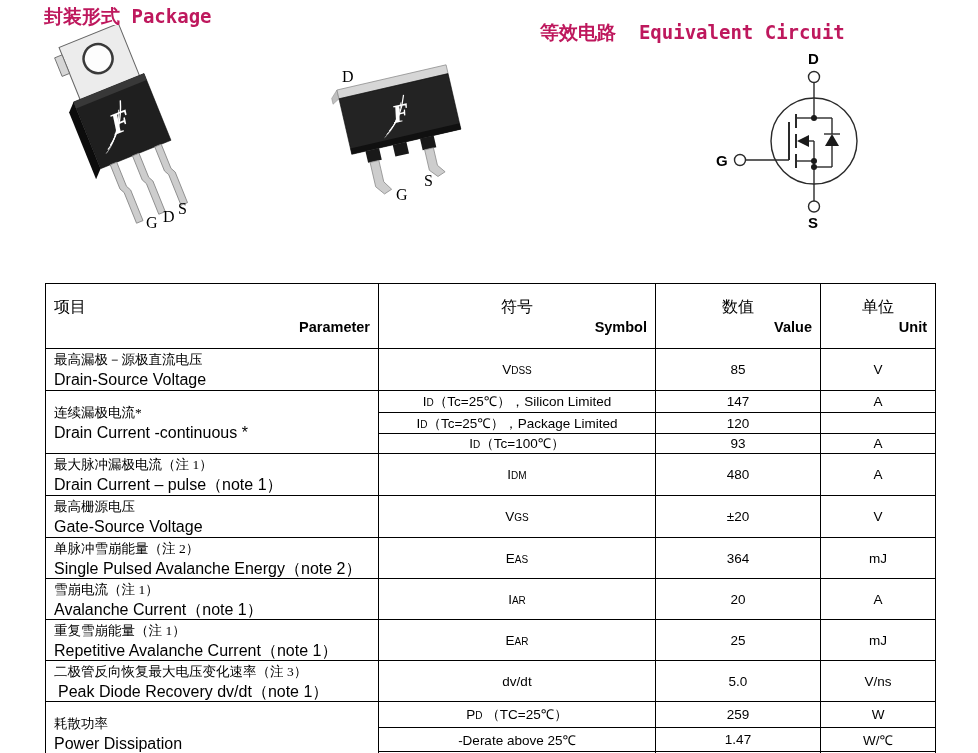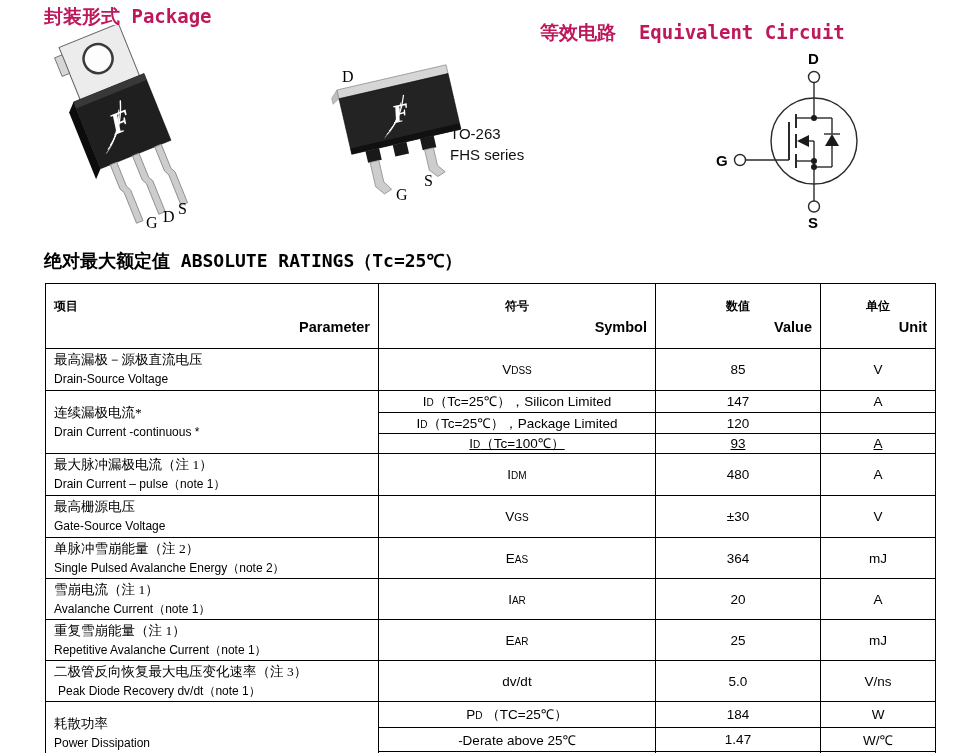--- a/index.html
+++ b/index.html
@@ -10,27 +10,27 @@
   .caption{position:absolute;font-size:15px;line-height:21px;color:#111;}
   .figure{position:absolute;}
   .ratings-title{position:absolute;left:44px;top:248px;font-family:"DejaVu Sans Mono",monospace;
                  font-weight:bold;font-size:18px;white-space:pre;}
   table.ratings{position:absolute;left:45px;top:283px;width:890px;border-collapse:collapse;
                 table-layout:fixed;}
   table.ratings td{border:1.5px solid #000;vertical-align:middle;padding:0 8px;overflow:hidden;}
   td.param{text-align:left;}
   td.c{text-align:center;padding:0 2px;}
   .zh{font-family:Liberation Serif, serif;font-size:13.5px;line-height:20px;}
-  .en{font-size:12px;line-height:19px;}
-  .hzh{font-family:"Liberation Serif","DejaVu Serif",serif;font-size:12px;line-height:21px;font-weight:bold;}
+  .en{font-size:16px;line-height:19px;}
+  .hzh{font-family:"Liberation Serif","DejaVu Serif",serif;font-size:16px;line-height:21px;}
   .hen{font-size:14.5px;font-weight:bold;line-height:20px;text-align:right;}
   .sym{font-size:13.5px;}
   .ss{font-size:10px;}
   .val{font-size:13.5px;}
-  .h65{height:65px;} .h42{height:42px;} .h22{height:22px;} .h21{height:21px;} .h20{height:20px;text-decoration:underline;}
+  .h65{height:65px;} .h42{height:42px;} .h22{height:22px;} .h21{height:21px;} .h20{height:20px;}
   .h41{height:41px;margin-top:8px;} .h26{height:26px;} .h24{height:24px;} .h14{height:14px;}
   svg text{font-family:"Liberation Sans",sans-serif;}
   svg text.serif{font-family:"Liberation Serif","DejaVu Serif",serif;}
 </style>
 </head>
 <body>
 
 <div class="sheet">
 
   <div class="heading" style="left:44px;top:4px;">封装形式 Package</div>
@@ -76,24 +76,20 @@
       <rect x="76" y="96" width="14" height="12" fill="#191919"></rect>
       <rect x="104" y="96" width="14" height="12" fill="#191919"></rect>
       <path d="M50,108 h9 v22 l6,9 -8,3 -7,-9 z" fill="#cdcdcd" stroke="#868686" stroke-width="0.7"></path>
       <path d="M106,108 h9 v18 l6,8 -8,3 -7,-8 z" fill="#cdcdcd" stroke="#868686" stroke-width="0.7"></path>
     </g>
     <text class="serif" x="42" y="30" font-size="16">D</text>
     <text class="serif" x="96" y="148" font-size="16">G</text>
     <text class="serif" x="124" y="134" font-size="16">S</text>
   </svg>
 
-  <div class="caption" style="left:450px;top:123px;">
-    <div>TO-263</div>
-    <div>FHS series</div>
-  </div>
 
   <svg class="figure" style="left:698px;top:40px;" width="190" height="200" viewBox="0 0 190 200">
     <g stroke="#2a2a2a" stroke-width="1.4" fill="none">
       <line x1="116" y1="42.5" x2="116" y2="78"></line>
       <circle cx="116" cy="37" r="5.5" fill="#fff"></circle>
       <circle cx="116" cy="101" r="43"></circle>
       <line x1="116" y1="78" x2="98" y2="78"></line>
       <line x1="98" y1="74" x2="98" y2="88" stroke-width="2"></line>
       <line x1="98" y1="94" x2="98" y2="108" stroke-width="2"></line>
       <line x1="98" y1="114" x2="98" y2="128" stroke-width="2"></line>
@@ -114,21 +110,20 @@
     <polygon points="99,101 111,95 111,107" fill="#1a1a1a"></polygon>
     <polygon points="134,94 127,106 141,106" fill="#1a1a1a"></polygon>
     <circle cx="116" cy="78" r="3" fill="#1a1a1a"></circle>
     <circle cx="116" cy="121" r="3" fill="#1a1a1a"></circle>
     <circle cx="116" cy="127" r="3" fill="#1a1a1a"></circle>
     <text x="110" y="24" font-size="15" font-weight="bold">D</text>
     <text x="18" y="126" font-size="15" font-weight="bold">G</text>
     <text x="110" y="188" font-size="15" font-weight="bold">S</text>
   </svg>
 
-  <div class="ratings-title">绝对最大额定值 ABSOLUTE RATINGS（Tc=25℃）</div>
 
   <table class="ratings">
     <colgroup>
         <col style="width:333px">
         <col style="width:277px">
         <col style="width:165px">
         <col style="width:115px">
       </colgroup>
     <tbody>
       <tr class="h65">
@@ -189,21 +184,21 @@
         <td class="c val">480</td>
         <td class="c val">A</td>
       </tr>
 
       <tr class="h42">
         <td class="param">
           <div class="zh">最高栅源电压</div>
           <div class="en">Gate-Source Voltage</div>
         </td>
         <td class="c sym"><span>V</span><span class="ss">GS</span><span></span></td>
-        <td class="c val">±30</td>
+        <td class="c val">±20</td>
         <td class="c val">V</td>
       </tr>
 
       <tr class="h41">
         <td class="param">
           <div class="zh">单脉冲雪崩能量（注 2）</div>
           <div class="en">Single Pulsed Avalanche Energy（note 2）</div>
         </td>
         <td class="c sym"><span>E</span><span class="ss">AS</span><span></span></td>
         <td class="c val">364</td>
@@ -239,21 +234,21 @@
         <td class="c val">5.0</td>
         <td class="c val">V/ns</td>
       </tr>
 
       <tr class="h26">
         <td class="param" rowspan="3">
           <div class="zh">耗散功率</div>
           <div class="en">Power Dissipation</div>
         </td>
         <td class="c sym"><span>P</span><span class="ss">D</span><span> （TC=25℃）</span></td>
-        <td class="c val">184</td>
+        <td class="c val">259</td>
         <td class="c val">W</td>
       </tr>
       <tr class="h24">
         <td class="c sym"><span></span><span class="ss"></span><span>-Derate above 25℃</span></td>
         <td class="c val">1.47</td>
         <td class="c val">W/℃</td>
       </tr>
       <tr class="h14">
         <td class="c sym"></td>
         <td class="c val"></td>

